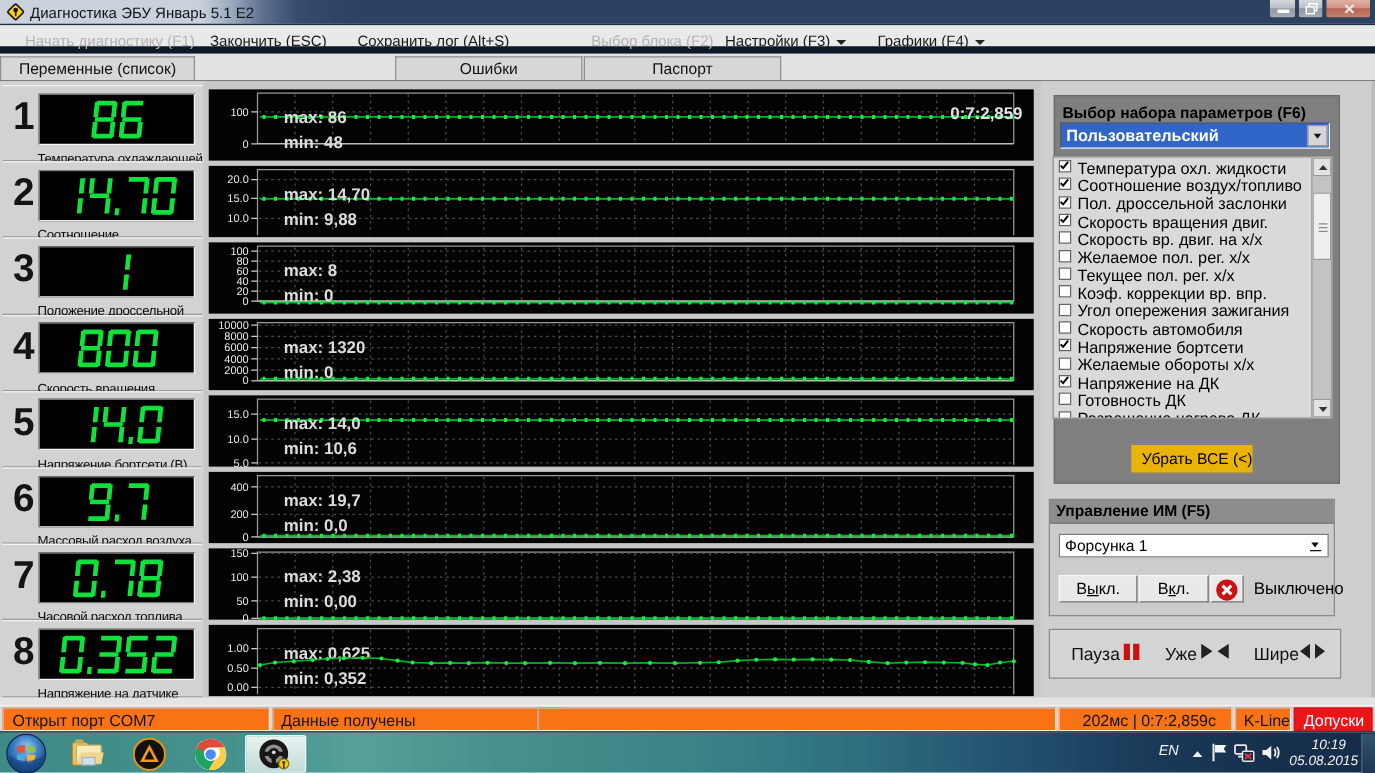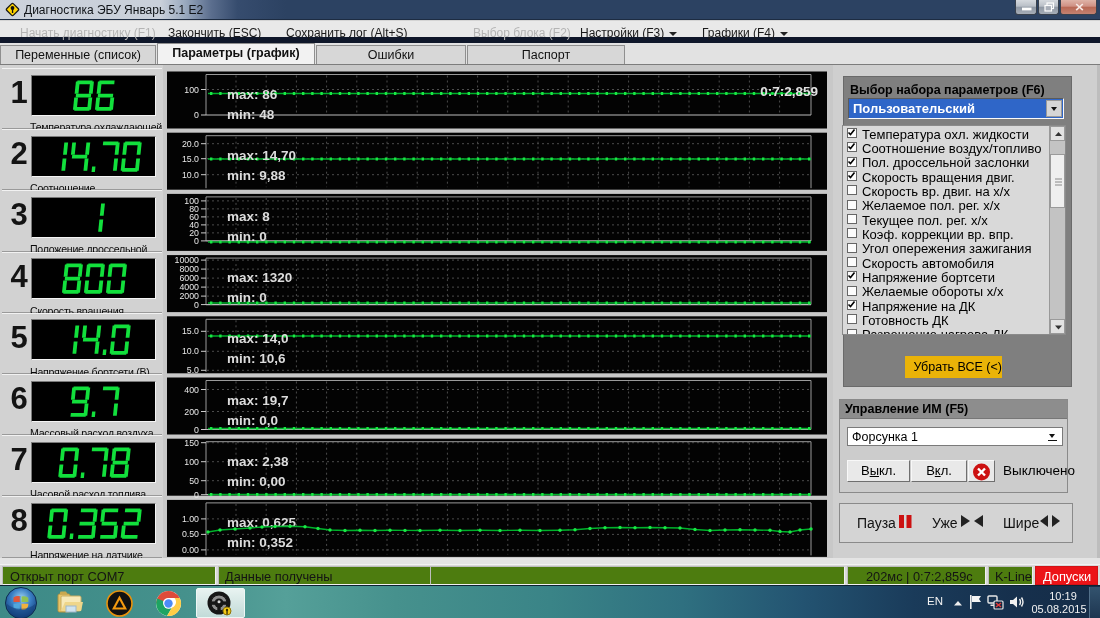--- a/index.html
+++ b/index.html
@@ -68,28 +68,28 @@
 #combo2 .db .arr { left:3px; top:5px; }
 #combo2 .db u { position:absolute; left:2px; top:11px; width:9px; border-top:1px solid #111; }
 .pbt { position:absolute; top:60px; height:22px; background:#e9e9e9; border:1px solid; border-color:#f8f8f8 #6f6f6f #6f6f6f #f8f8f8; font-size:13px; color:#000; text-align:center; line-height:20px; }
 #offlab { position:absolute; left:163px; top:63px; font-size:13.5px; color:#000; }
 
 #p3 { position:absolute; left:6px; top:438px; width:234px; height:40px; background:#d4d4d4; border:1px solid #8a8a8a; }
 .p3t { position:absolute; top:11px; font-size:14px; color:#111; }
 
 
 #status { left:0; top:564px; width:1100px; height:21px; background:#d9d9d9; border-top:1px solid #f2f2f2; }
-.seg { position:absolute; top:1px; height:19px; background:#4d7c0f; border:1px solid; border-color:#bdbdbd #f0f0f0 #f0f0f0 #bdbdbd; font-size:12.8px; color:#141414; }
+.seg { position:absolute; top:1px; height:19px; background:#f97316; border:1px solid; border-color:#bdbdbd #f0f0f0 #f0f0f0 #bdbdbd; font-size:12.8px; color:#141414; }
 #botstrip { left:0; top:558px; width:1100px; height:6px; background:#e4e4e4; }
 
 
 #task { left:0; top:585px; width:1100px; height:33px;
   background:linear-gradient(90deg,#3d8a87 0%,#45918c 17%,#55a099 26%,#46918d 36%,#3a8487 50%,#2f7080 62%,#235371 73%,#1a3b5a 83%,#16304d 92%,#152c47 100%); border-top:1px solid #0e2233; }
 .ticon { position:absolute; top:4px; }
-#tray { position:absolute; top:0; left:900px; width:200px; height:33px; }
+#tray { position:absolute; top:0; left:900px; width:200px; height:33px;font-style:italic; }
 .trayt { position:absolute; color:#f2f2f2; font-size:11px; }
 </style></head>
 <body>
 <div id="root">
 
   <div id="title" class="abs">
     <svg id="appico" viewBox="0 0 15 15">
         <rect x="2.8" y="2.8" width="9.4" height="9.4" rx="1.4" transform="rotate(45 7.5 7.5)" fill="#ffd400" stroke="#1a1a1a" stroke-width="1.3"></rect>
         <circle cx="7.5" cy="6" r="1.9" fill="#111"></circle>
         <rect x="6.9" y="7" width="1.3" height="4" fill="#111"></rect>
@@ -111,21 +111,20 @@
     <span class="mi dis" style="left:20px">Начать диагностику (F1)</span>
     <span class="mi" style="left:168px">Закончить (ESC)</span>
     <span class="mi" style="left:286px">Сохранить лог (Alt+S)</span>
     <span class="mi dis" style="left:473px">Выбор блока (F2)</span>
     <span class="mi" style="left:580px">Настройки (F3)<span class="caret"></span></span>
     <span class="mi" style="left:702px">Графики (F4)<span class="caret"></span></span>
   </div>
 
   <div id="tabs" class="abs">
     <div class="tab" style="left:0;width:156px">Переменные (список)</div>
-    <div class="tab act" style="left:157px;width:158px">Параметры (график)</div>
     <div class="tab" style="left:316px;width:150px">Ошибки</div>
     <div class="tab" style="left:467px;width:158px">Паспорт</div>
   </div>
 
   <div id="content" class="abs">
     <div id="leftcol">
   <div class="lrow" style="top:3.0px;height:61.2px">
     <div class="lnum">1</div>
     <div class="lcd">
             <svg width="123" height="39" viewBox="0 0 123 39" style="position:absolute;left:0;top:0">

